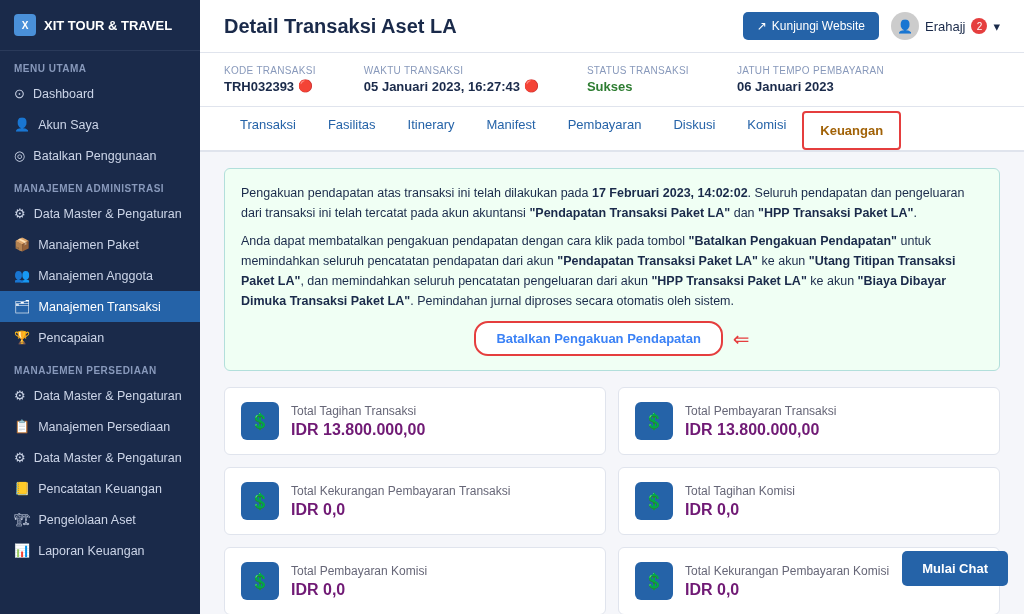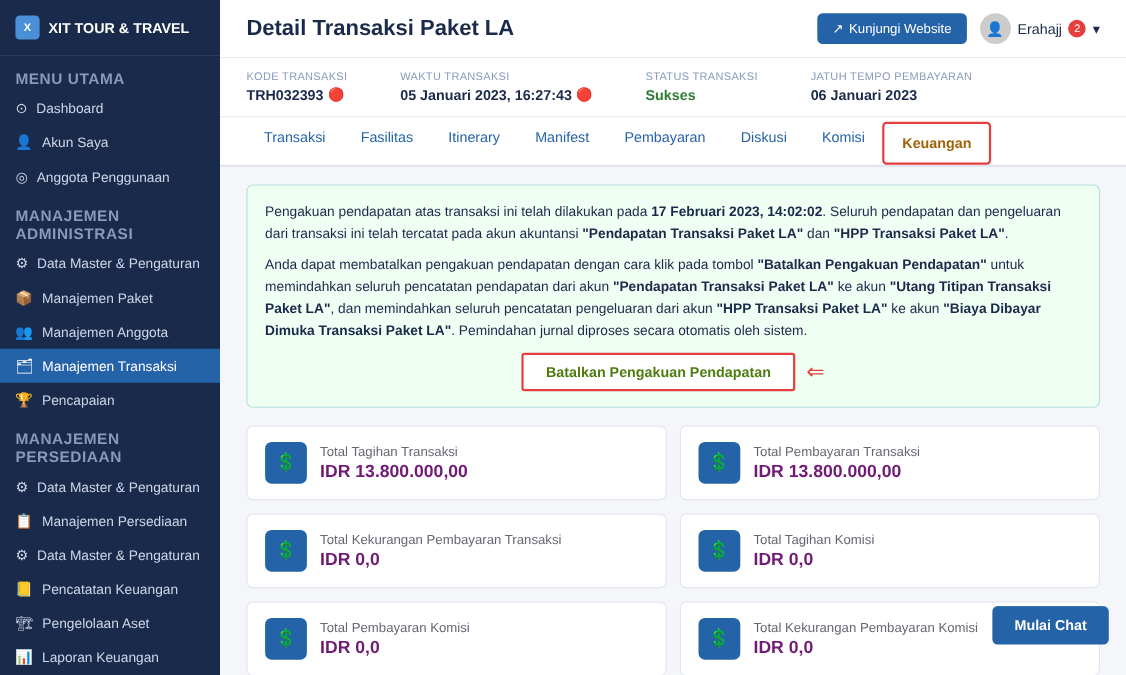--- a/index.html
+++ b/index.html
@@ -29,21 +29,21 @@
     .sidebar-logo-icon {
       width: 22px; height: 22px;
       background: #4a90d9;
       border-radius: 4px;
       display: flex; align-items: center; justify-content: center;
       margin-right: 8px;
       font-size: 10px;
       color: #fff;
     }
     .sidebar-section-label {
-      font-size: 14px;
+      font-size: 10px;
       color: #8899bb;
       padding: 12px 14px 4px 14px;
       letter-spacing: 0.5px;
       font-weight: bold;
       text-transform: uppercase;
     }
     .sidebar-item {
       display: flex;
       align-items: center;
       padding: 8px 14px;
@@ -212,23 +212,23 @@
       text-align: center;
       margin-top: 10px;
       display: flex;
       align-items: center;
       justify-content: center;
       gap: 10px;
     }
     .cancel-btn {
       background: #fff;
       border: 2px solid #e53e3e;
-      color: #4d7c0f;
+      color: #3b82f6;
       padding: 8px 20px;
-      border-radius: 3px;
+      border-radius: 14px;
       font-weight: bold;
       font-size: 13px;
       cursor: pointer;
     }
     .arrow-icon {
       color: #e53e3e;
       font-size: 20px;
     }
 
     
@@ -300,21 +300,21 @@
       <div class="sidebar-item">
         <span class="sidebar-item-icon">⊙</span>
         <span>Dashboard</span>
       </div>
       <div class="sidebar-item">
         <span class="sidebar-item-icon">👤</span>
         <span>Akun Saya</span>
       </div>
       <div class="sidebar-item">
         <span class="sidebar-item-icon">◎</span>
-        <span>Anggota Penggunaan</span>
+        <span>Batalkan Penggunaan</span>
       </div>
       <div class="sidebar-section-label">MANAJEMEN ADMINISTRASI</div>
       <div class="sidebar-item">
         <span class="sidebar-item-icon">⚙</span>
         <span>Data Master &amp; Pengaturan</span>
       </div>
       <div class="sidebar-item">
         <span class="sidebar-item-icon">📦</span>
         <span>Manajemen Paket</span>
       </div>
@@ -354,21 +354,21 @@
       <div class="sidebar-item">
         <span class="sidebar-item-icon">📊</span>
         <span>Laporan Keuangan</span>
       </div>
     </div>
 </div>
 
 <div class="main">
 
   <div class="topbar">
-    <h1 class="page-title">Detail Transaksi Paket LA</h1>
+    <h1 class="page-title">Detail Transaksi Aset LA</h1>
     <div class="topbar-right">
       <button class="visit-btn">
         <span>↗</span>
         <span>Kunjungi Website</span>
       </button>
       <div class="user-badge">
         <div class="user-avatar">👤</div>
         <span>Erahajj</span>
         <div class="notification-badge">2</div>
         <span>▾</span>

